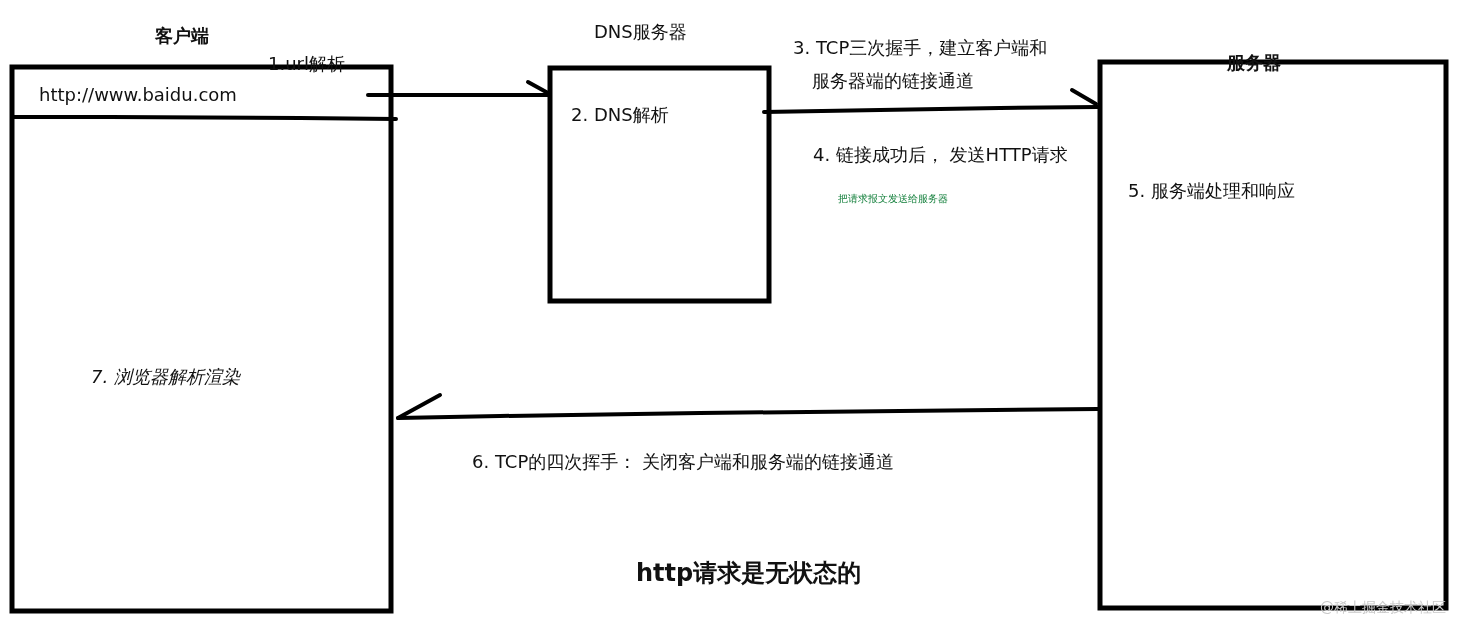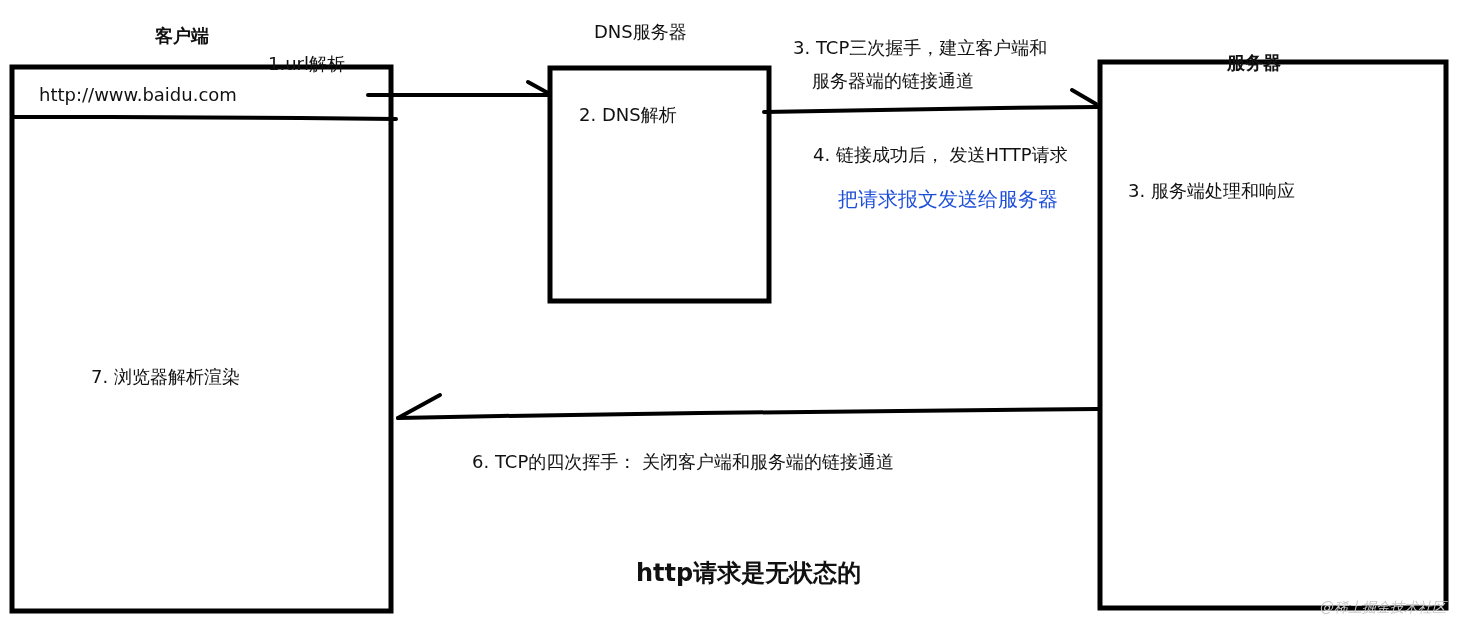--- a/index.html
+++ b/index.html
@@ -1,21 +1,21 @@
 <!DOCTYPE html>
 <html><head>
 <meta charset="utf-8">
 <style>
   html, body { margin: 0; padding: 0; background: #ffffff; }
   body { width: 1462px; height: 622px; position: relative; overflow: hidden;
          font-family: "DejaVu Sans", "Liberation Sans", sans-serif; color: #111; }
   svg.lines { position: absolute; left: 0; top: 0; width: 1462px; height: 622px; }
   .lbl { position: absolute; white-space: nowrap; font-size: 18px; line-height: 22px; }
   .bold { font-weight: bold; }
-  .muted { color: #1d4ed8; font-size: 20px; line-height: 18px; }
+  .muted { color: #15803d; font-size: 10px; line-height: 18px; }
   .watermark { color: #c8c8c8; font-size: 14px; }
 </style>
 </head>
 <body>
 
 <svg class="lines" viewBox="0 0 1462 622">
 
   <rect x="12" y="67" width="379" height="544" fill="none" stroke="#000" stroke-width="5"></rect>
 
   <path d="M12 117 L110 117 L300 118 L396 119" fill="none" stroke="#000" stroke-width="4" stroke-linecap="round"></path>
@@ -38,26 +38,26 @@
     <path d="M1098 409 L900 411 L700 413 L500 416 L398 418" stroke="#000" stroke-width="4" stroke-linecap="round" fill="none"></path>
     <path d="M440 395 L398 418" stroke="#000" stroke-width="4" stroke-linecap="round" fill="none"></path>
   </g>
 </svg>
 
 <div class="lbl bold" style="left:155px; top:25px;">客户端</div>
 <div class="lbl" style="left:574px; top:21px;margin-left:20px;">DNS服务器</div>
 <div class="lbl bold" style="left:1227px; top:4px;margin-top:48px;">服务器</div>
 
 <div class="lbl" style="left:39px; top:84px;">http://www.baidu.com</div>
-<div class="lbl" style="left:91px; top:366px;">7. 浏览器解析渲染</div>
+<div class="lbl" style="left:91px; top:366px;font-style:italic;">7. 浏览器解析渲染</div>
 
 <div class="lbl" style="left:268px; top:33px;margin-top:20px;">1.url解析</div>
-<div class="lbl" style="left:571px; top:104px;margin-left:8px;">2. DNS解析</div>
+<div class="lbl" style="left:571px; top:104px;">2. DNS解析</div>
 <div class="lbl" style="left:793px; top:37px;">3. TCP三次握手，建立客户端和</div>
 <div class="lbl" style="left:812px; top:70px;">服务器端的链接通道</div>
 <div class="lbl" style="left:813px; top:144px;">4. 链接成功后， 发送HTTP请求</div>
 <div class="lbl muted" style="left:838px; top:190px;">把请求报文发送给服务器</div>
-<div class="lbl" style="left:1128px; top:180px;">3. 服务端处理和响应</div>
+<div class="lbl" style="left:1128px; top:180px;">5. 服务端处理和响应</div>
 <div class="lbl" style="left:472px; top:451px;">6. TCP的四次挥手： 关闭客户端和服务端的链接通道</div>
 
 <div class="lbl bold" style="left:636px; top:561px; font-size:24px; line-height:24px;">http请求是无状态的</div>
 
-<div class="lbl watermark" style="left:1320px; top:596px;font-style:italic;">@稀土掘金技术社区</div>
+<div class="lbl watermark" style="left:1320px; top:596px;">@稀土掘金技术社区</div>
 
 </body></html>

